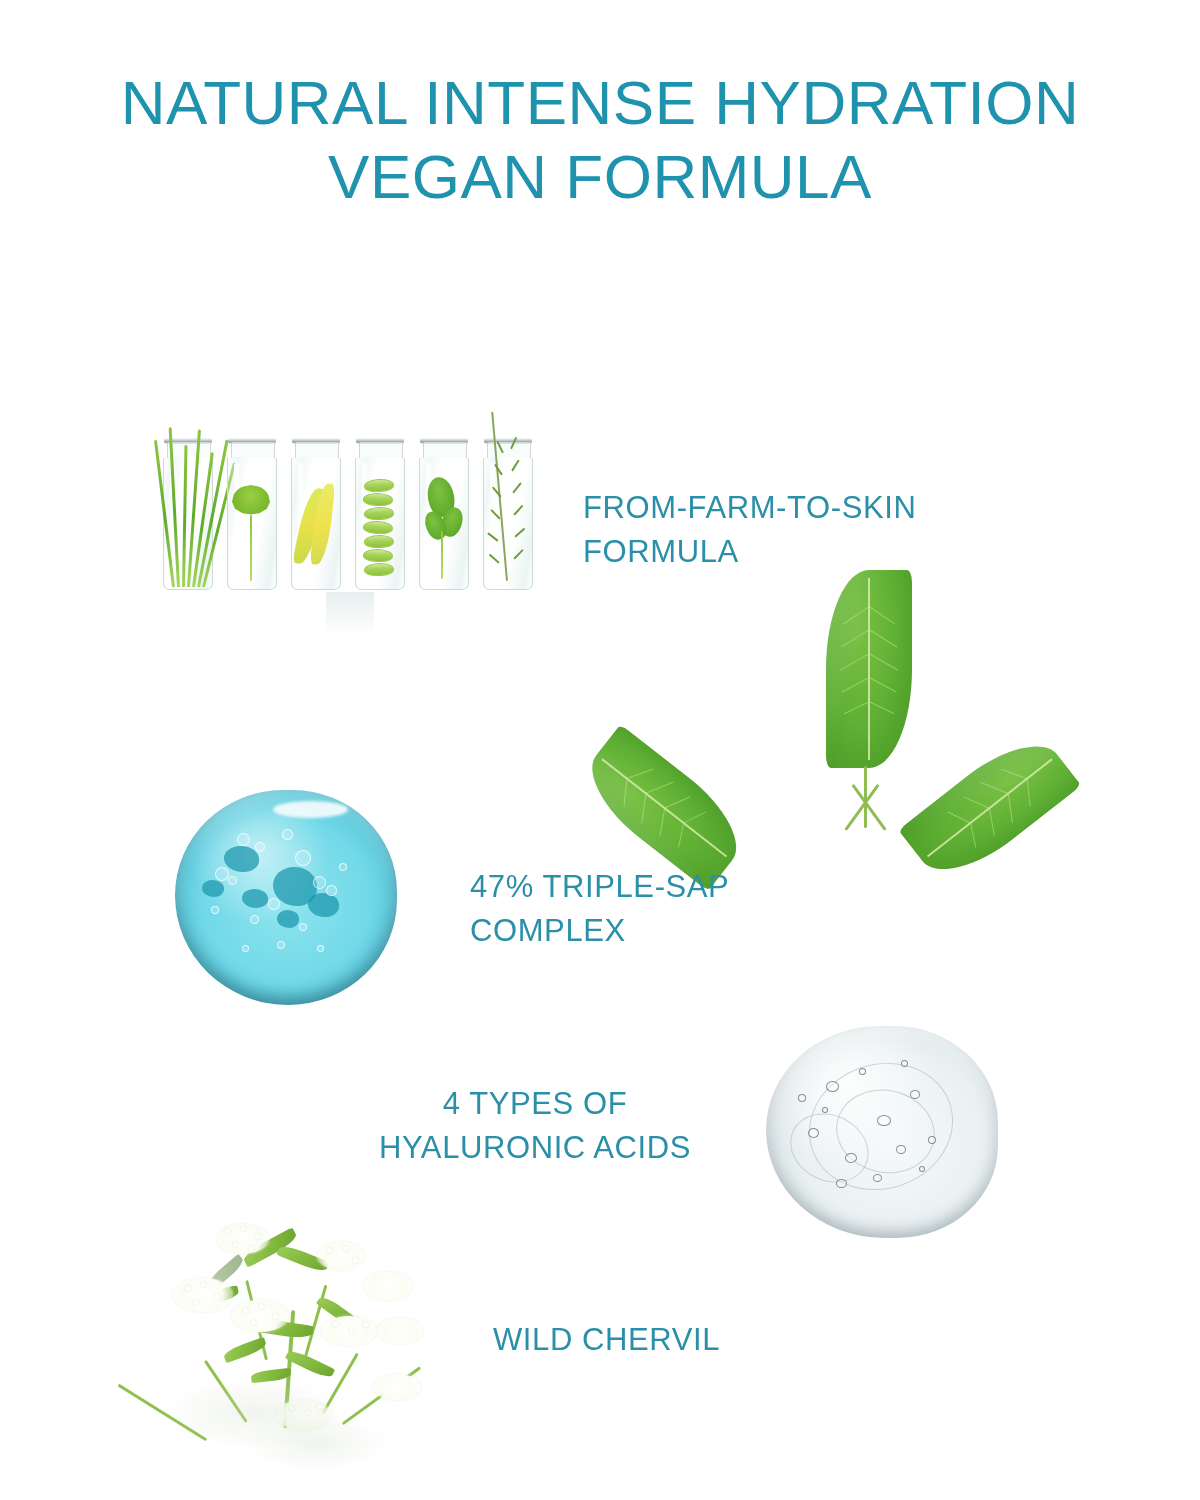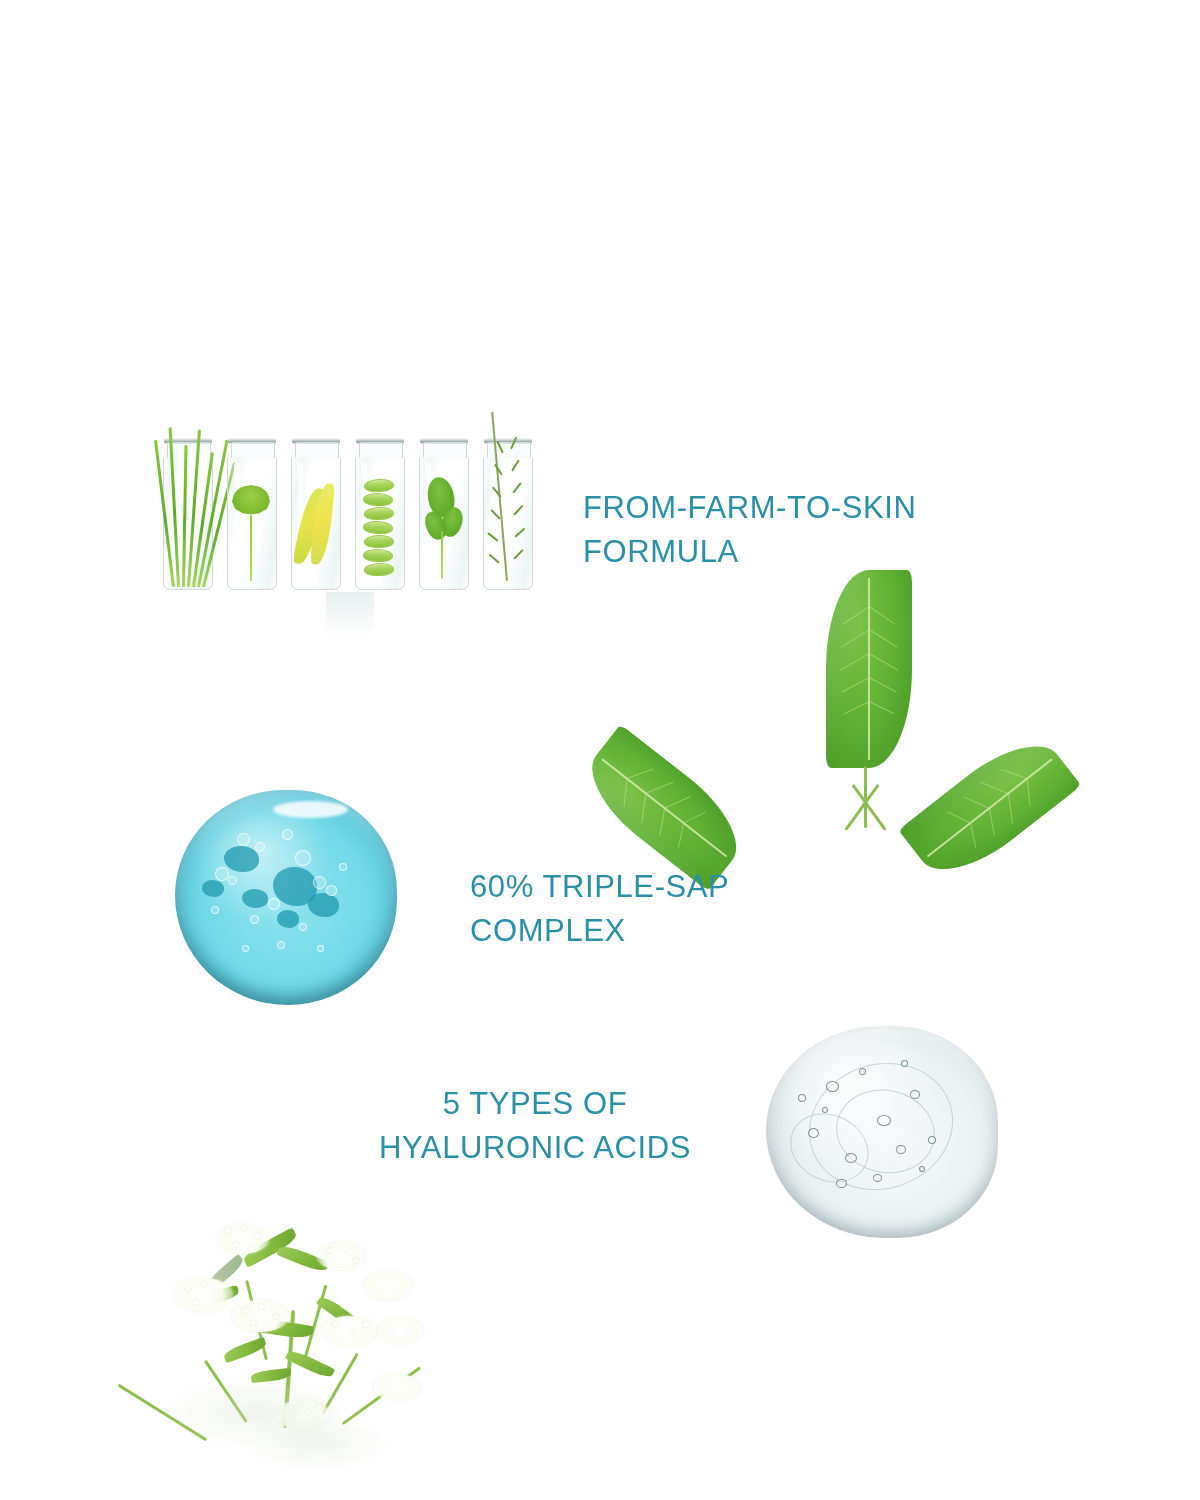--- a/index.html
+++ b/index.html
@@ -315,20 +315,22 @@
     border-radius: 50%;
     background: radial-gradient(ellipse, rgba(215,225,205,0.35) 0%, rgba(255,255,255,0) 70%);
   }
 </style>
 </head>
 <body>
 
 <div id="page">
 
   <div class="header">
+    <h1 class="title">NATURAL INTENSE HYDRATION
+VEGAN FORMULA</h1>
   </div>
 
   <div class="vials">
 
     <div class="vial" style="left:0px;">
       <div class="rim"></div>
       <div class="neck"></div>
       <div class="shine"></div>
       <div class="blade" style="left:8px;  height:148px; transform:rotate(-7deg);"></div>
       <div class="blade" style="left:13px; height:160px; transform:rotate(-3deg);"></div>
@@ -467,21 +469,21 @@
     <div class="bub" style="left:42%; top:50%; width:10px; height:10px;"></div>
     <div class="bub" style="left:34%; top:58%; width:7px;  height:7px;"></div>
     <div class="bub" style="left:56%; top:62%; width:6px;  height:6px;"></div>
     <div class="bub" style="left:46%; top:70%; width:6px;  height:6px;"></div>
     <div class="bub" style="left:30%; top:72%; width:5px;  height:5px;"></div>
     <div class="bub" style="left:74%; top:34%; width:6px;  height:6px;"></div>
     <div class="bub" style="left:16%; top:54%; width:6px;  height:6px;"></div>
     <div class="bub" style="left:64%; top:72%; width:5px;  height:5px;"></div>
   </div>
 
-  <div class="label left" style="left:470px; top:865px; width:340px;">60% TRIPLE-SAP
+  <div class="label left" style="left:470px; top:865px; width:340px;">47% TRIPLE-SAP
 COMPLEX</div>
 
   <div class="clear-gel">
     <div class="swirl" style="left:18%; top:18%; width:62%; height:58%; transform:rotate(-18deg);"></div>
     <div class="swirl" style="left:30%; top:30%; width:42%; height:38%; transform:rotate(12deg);"></div>
     <div class="swirl" style="left:10%; top:42%; width:34%; height:30%; transform:rotate(26deg);"></div>
     <div class="cbub" style="left:26%; top:26%; width:11px; height:9px;"></div>
     <div class="cbub" style="left:48%; top:42%; width:12px; height:9px;"></div>
     <div class="cbub" style="left:62%; top:30%; width:8px;  height:7px;"></div>
     <div class="cbub" style="left:18%; top:48%; width:9px;  height:8px;"></div>
@@ -490,21 +492,21 @@
     <div class="cbub" style="left:30%; top:72%; width:9px;  height:7px;"></div>
     <div class="cbub" style="left:46%; top:70%; width:7px;  height:6px;"></div>
     <div class="cbub" style="left:70%; top:52%; width:6px;  height:6px;"></div>
     <div class="cbub" style="left:14%; top:32%; width:6px;  height:6px;"></div>
     <div class="cbub" style="left:58%; top:16%; width:5px;  height:5px;"></div>
     <div class="cbub" style="left:40%; top:20%; width:5px;  height:5px;"></div>
     <div class="cbub" style="left:24%; top:38%; width:4px;  height:4px;"></div>
     <div class="cbub" style="left:66%; top:66%; width:4px;  height:4px;"></div>
   </div>
 
-  <div class="label center" style="left:340px; top:1082px; width:390px;">5 TYPES OF
+  <div class="label center" style="left:340px; top:1082px; width:390px;">4 TYPES OF
 HYALURONIC ACIDS</div>
 
   <div class="chervil">
 
     <div class="c-stem" style="left:138px; top:92px; width:4px; height:118px; transform:rotate(4deg);"></div>
     <div class="c-stem" style="left:60px;  top:118px; width:3px; height:104px; transform:rotate(-58deg);"></div>
     <div class="c-stem" style="left:196px; top:110px; width:3px; height:96px;  transform:rotate(54deg);"></div>
     <div class="c-stem" style="left:120px; top:60px;  width:3px; height:82px;  transform:rotate(-14deg);"></div>
     <div class="c-stem" style="left:158px; top:64px;  width:3px; height:78px;  transform:rotate(16deg);"></div>
     <div class="c-stem" style="left:100px; top:130px; width:3px; height:74px;  transform:rotate(-34deg);"></div>
@@ -550,14 +552,15 @@
     <div class="floret" style="left:204px; top:110px;"></div>
     <div class="floret" style="left:218px; top:104px;"></div>
     <div class="floret" style="left:144px; top:188px;"></div>
     <div class="floret" style="left:160px; top:192px;"></div>
     <div class="floret" style="left:172px; top:186px;"></div>
 
     <div class="c-refl" style="left:14px; top:158px; width:190px; height:74px;"></div>
     <div class="c-refl" style="left:96px; top:196px; width:150px; height:58px;"></div>
   </div>
 
+  <div class="label left" style="left:493px; top:1318px; width:300px;">WILD CHERVIL</div>
 
 </div>
 
 </body></html>

